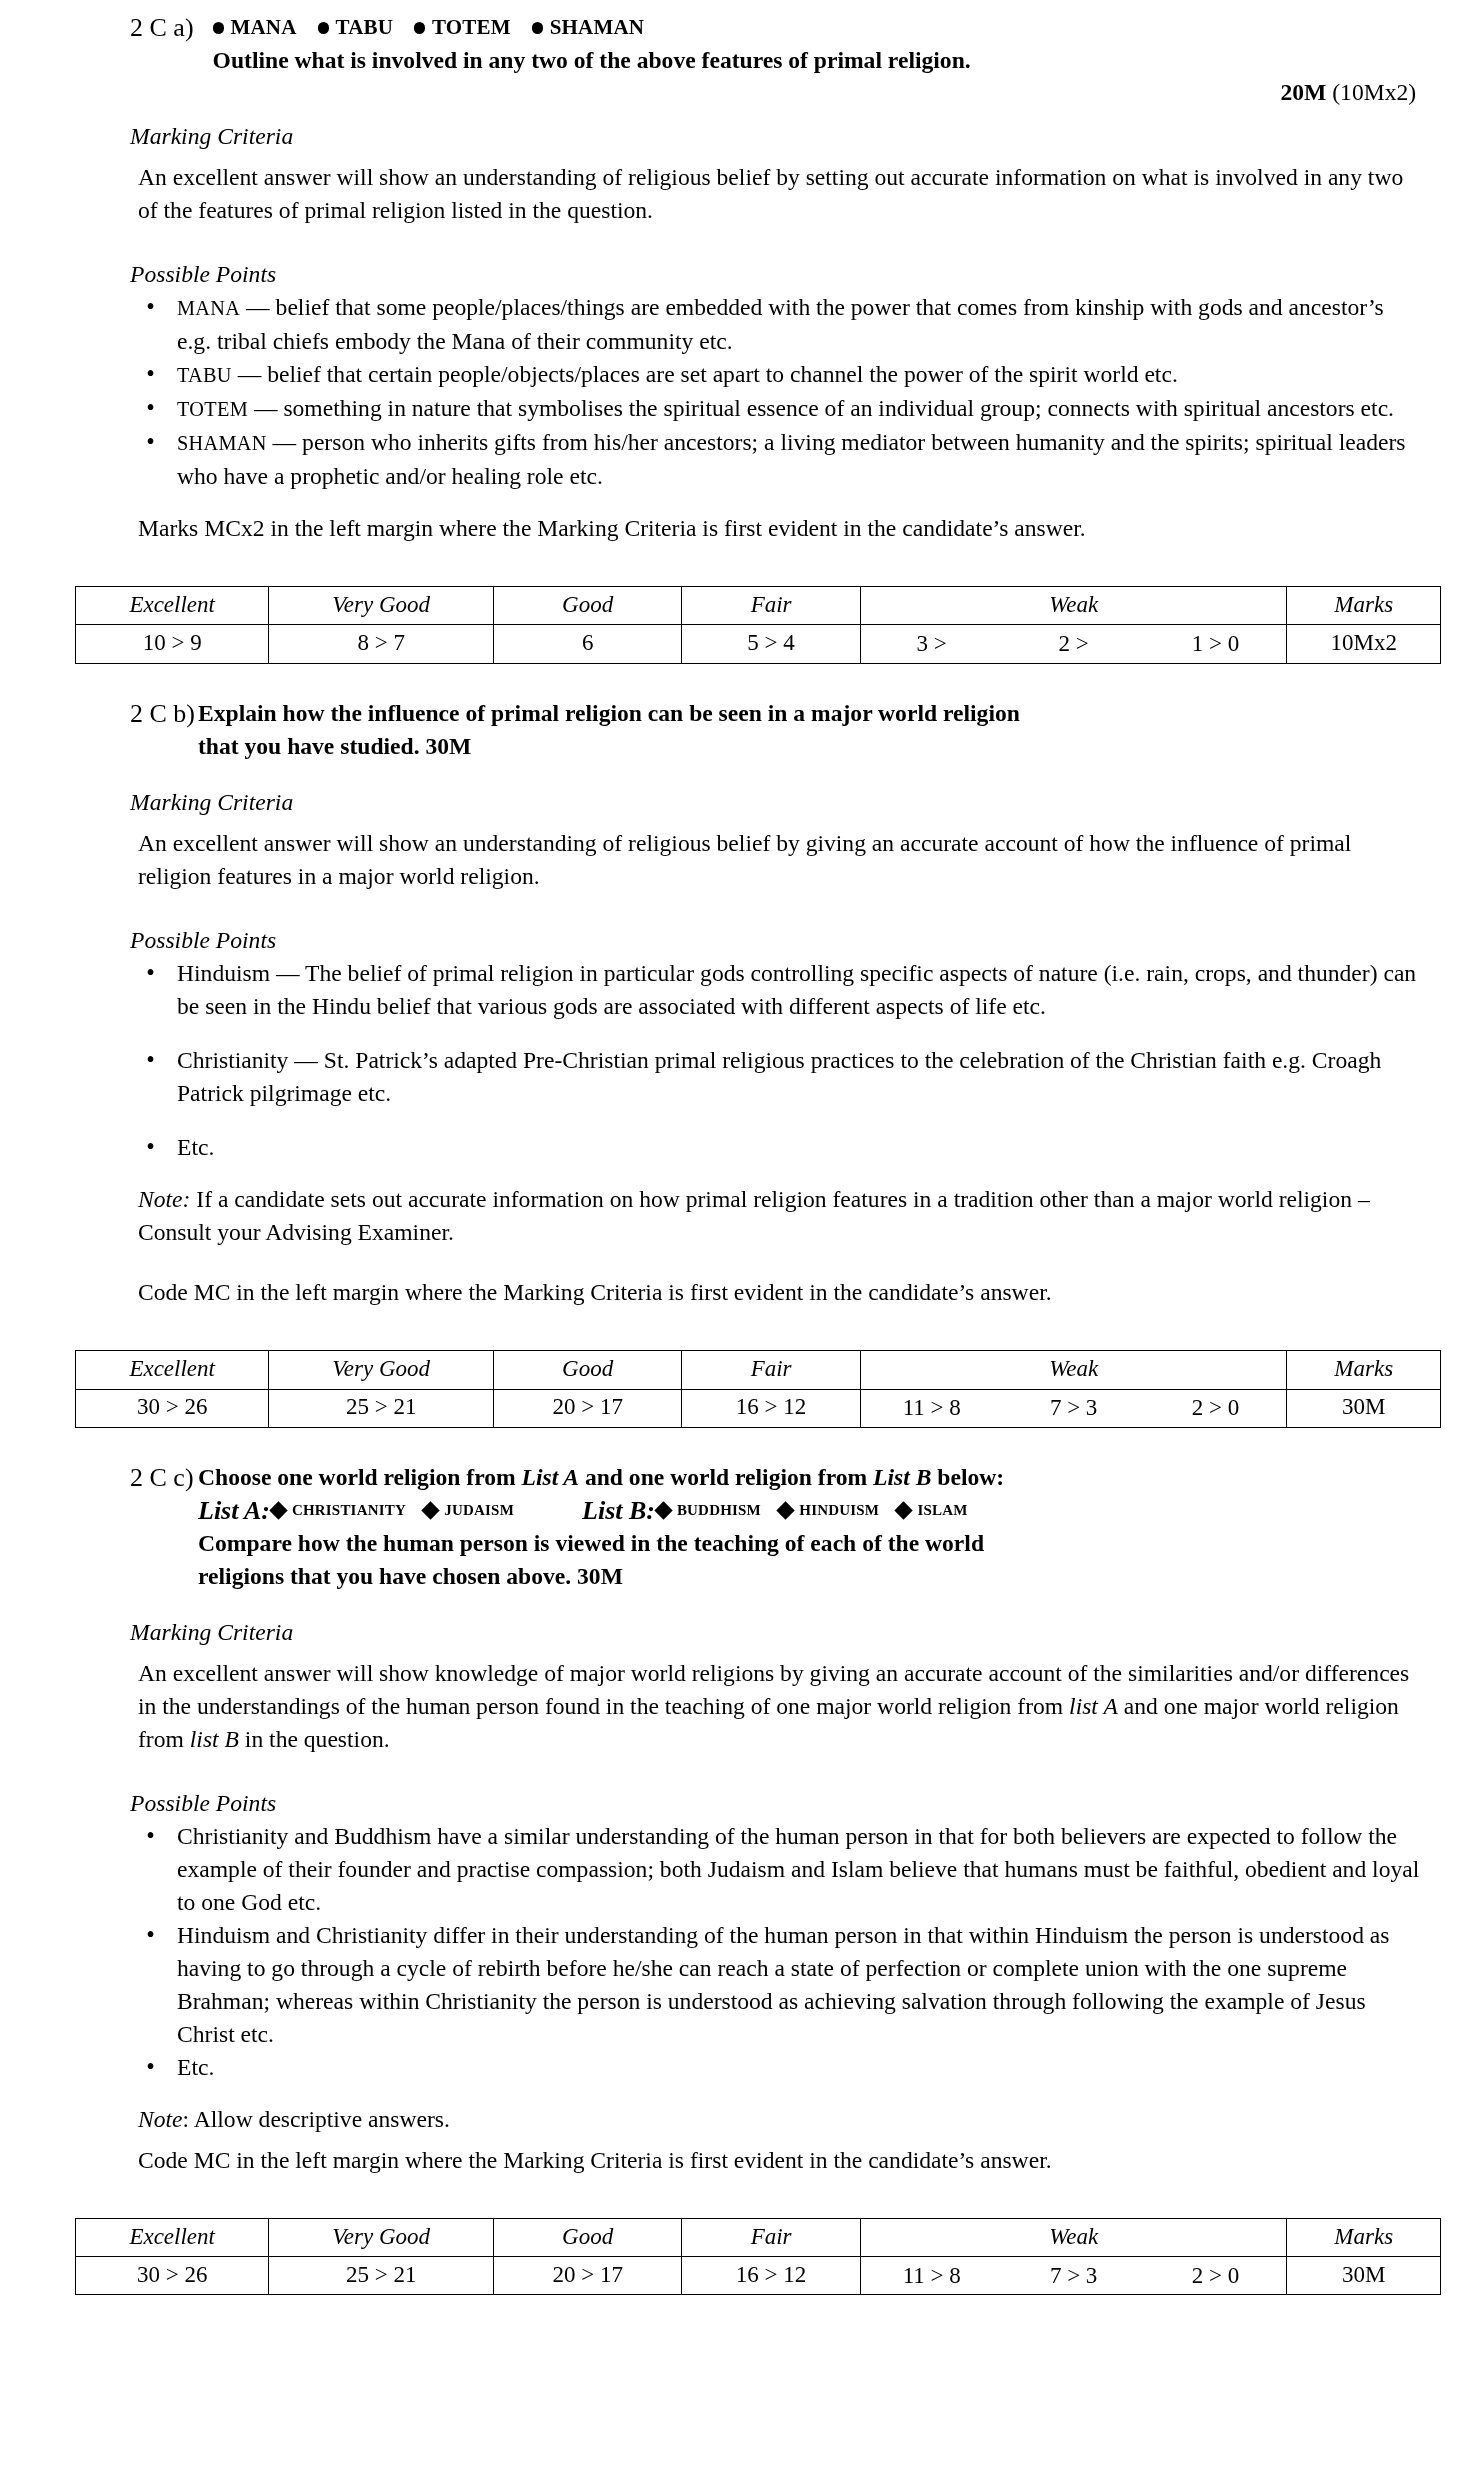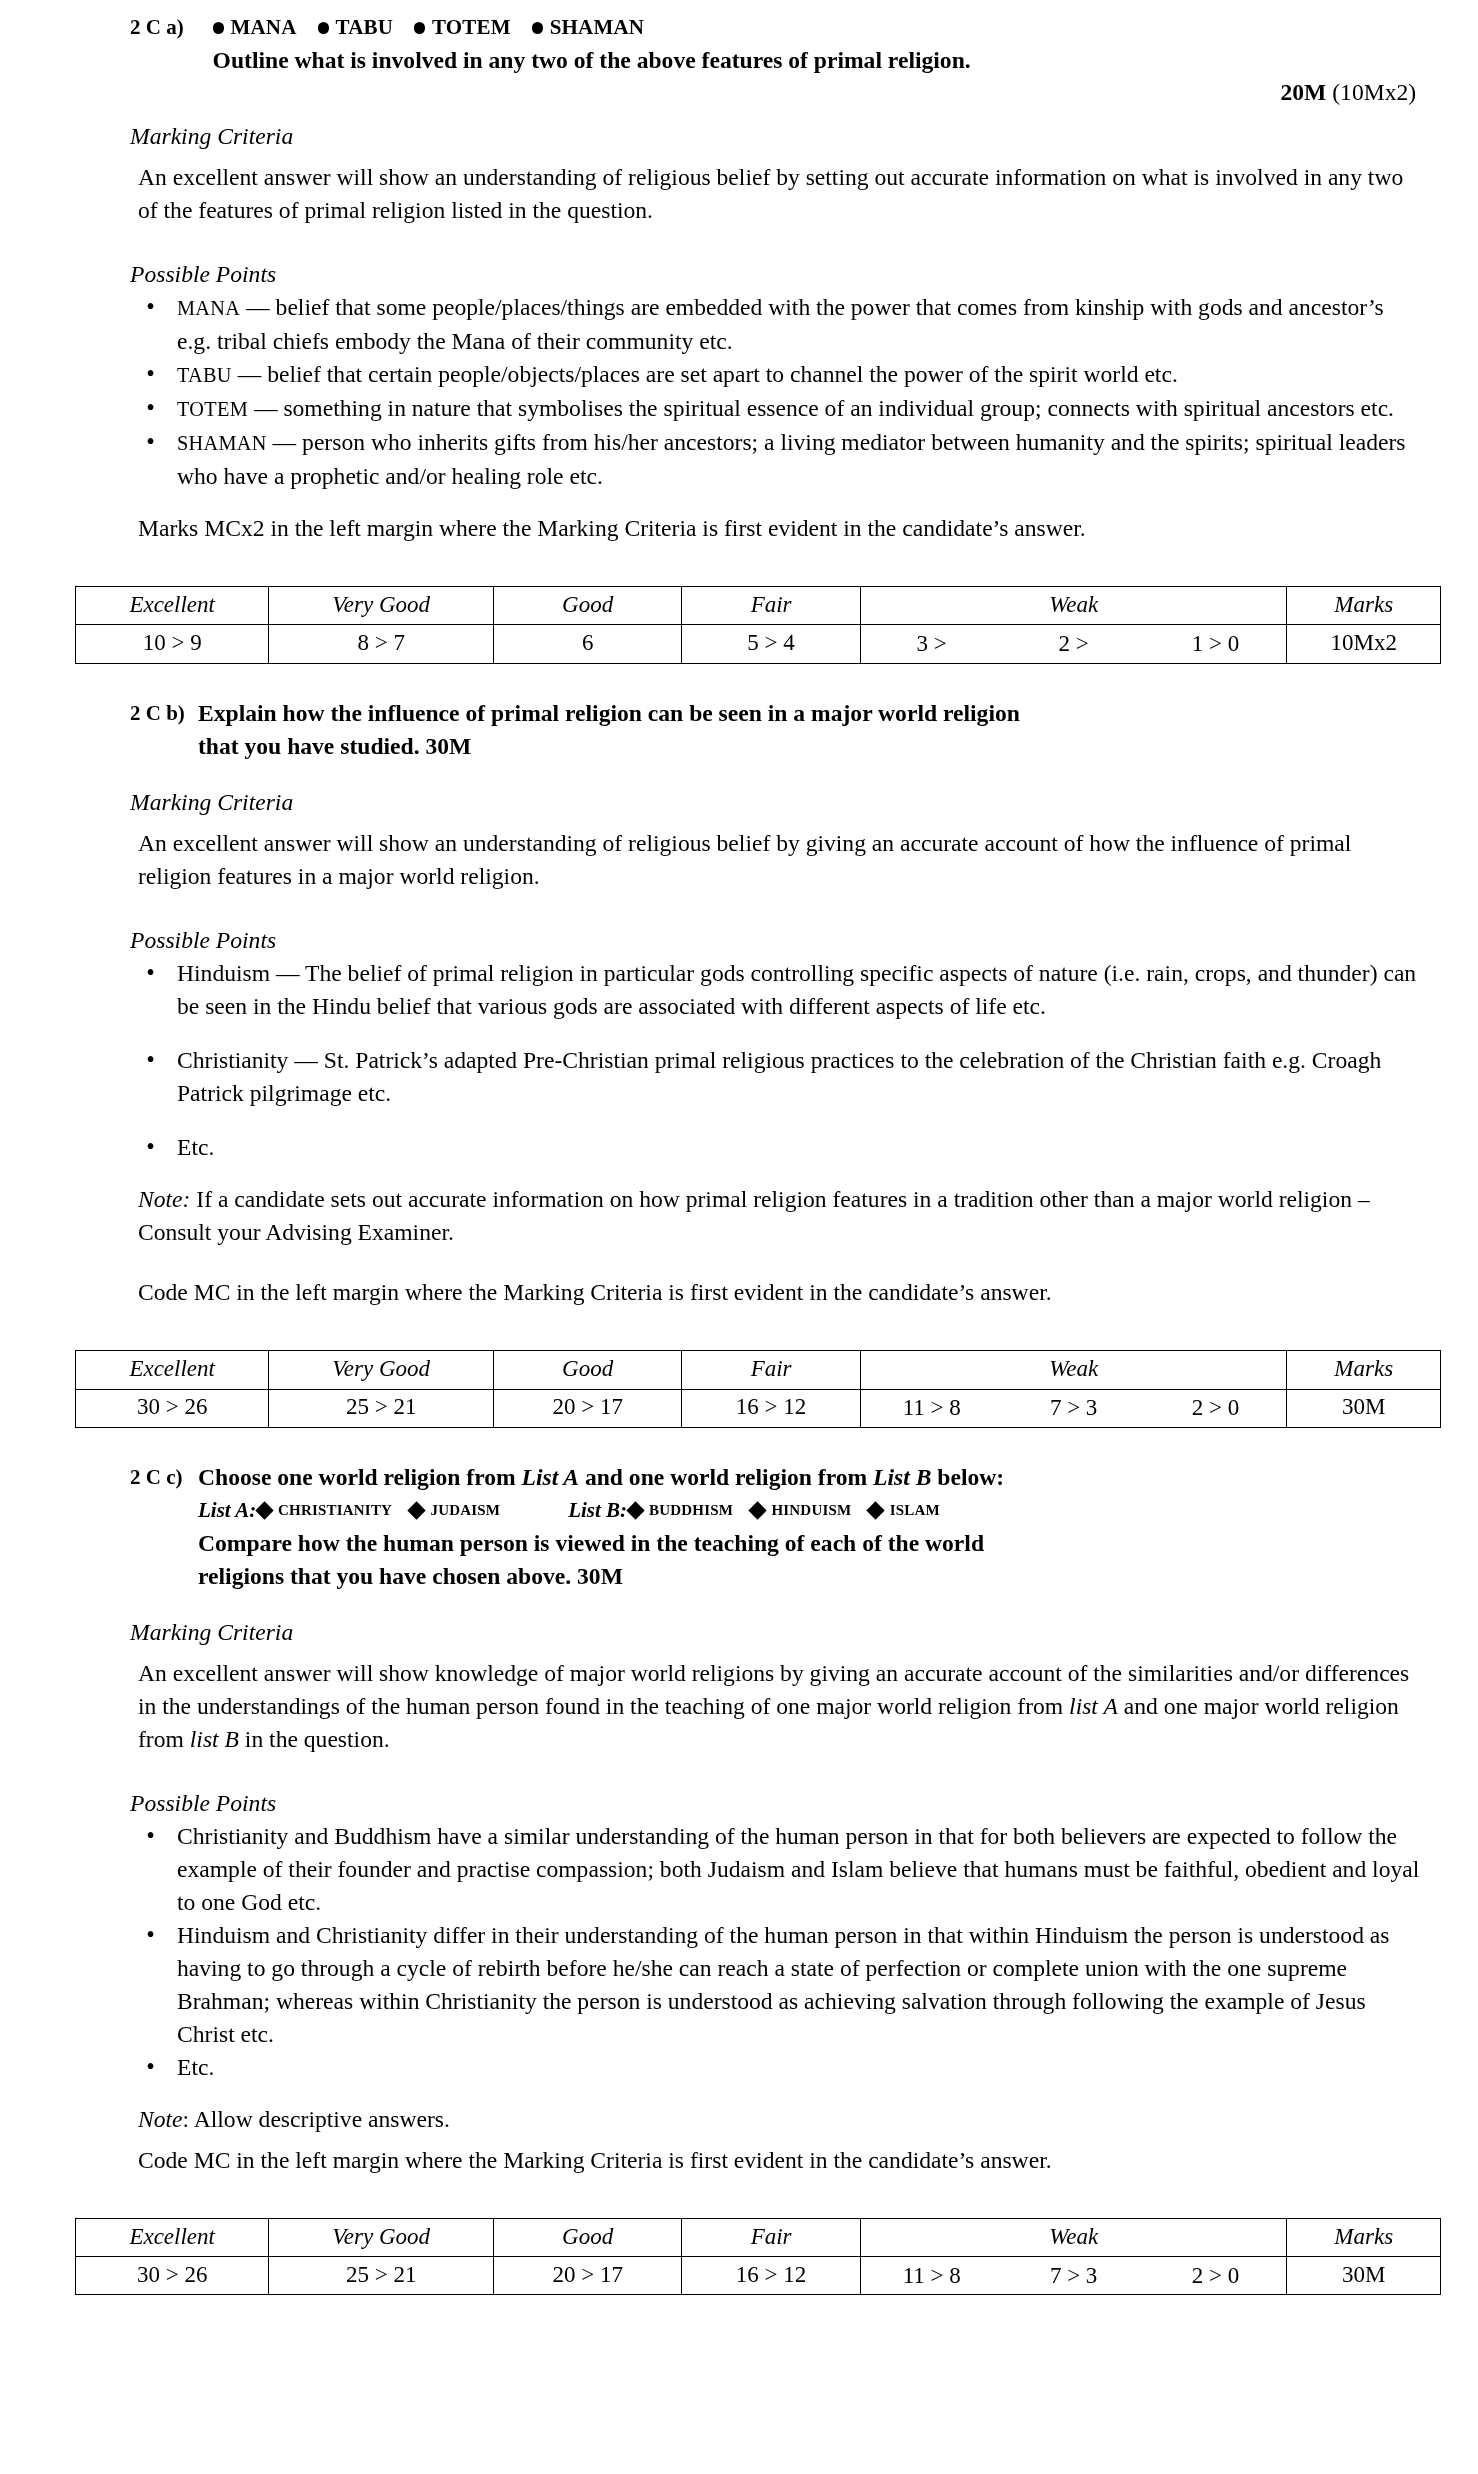--- a/index.html
+++ b/index.html
@@ -37,22 +37,22 @@
   .spacer-sm { height: 11.4px; }
   .spacer-md { height: 23px; }
   .spacer-lg { height: 33px; }
 
   
   .qrow {
     display: flex;
     align-items: flex-start;
   }
   .qlabel {
-    font-weight: bold;
-    font-size: 21px;
+    font-weight: normal;
+    font-size: 26px;
     line-height: 33px;
     white-space: nowrap;
     flex: 0 0 auto;
     width: 68px;
   }
   .qbody {
     flex: 1 1 auto;
     font-weight: bold;
     font-size: 23.6px;
     line-height: 33px;
@@ -157,21 +157,21 @@
     font-weight: bold;
     font-size: 22px;
     line-height: 33px;
     display: flex;
     align-items: center;
     flex-wrap: nowrap;
   }
   .lists-line .listlabel {
     font-style: italic;
     font-weight: bold;
-    font-size: 21px;
+    font-size: 26px;
     margin-right: 1.6px;
     font-family: Liberation Serif, serif;
   }
   .lists-line .rel {
     display: inline-flex;
     align-items: center;
     margin-right: 18px;
     white-space: nowrap;
     font-size: 15px;
     letter-spacing: 0.2px;

